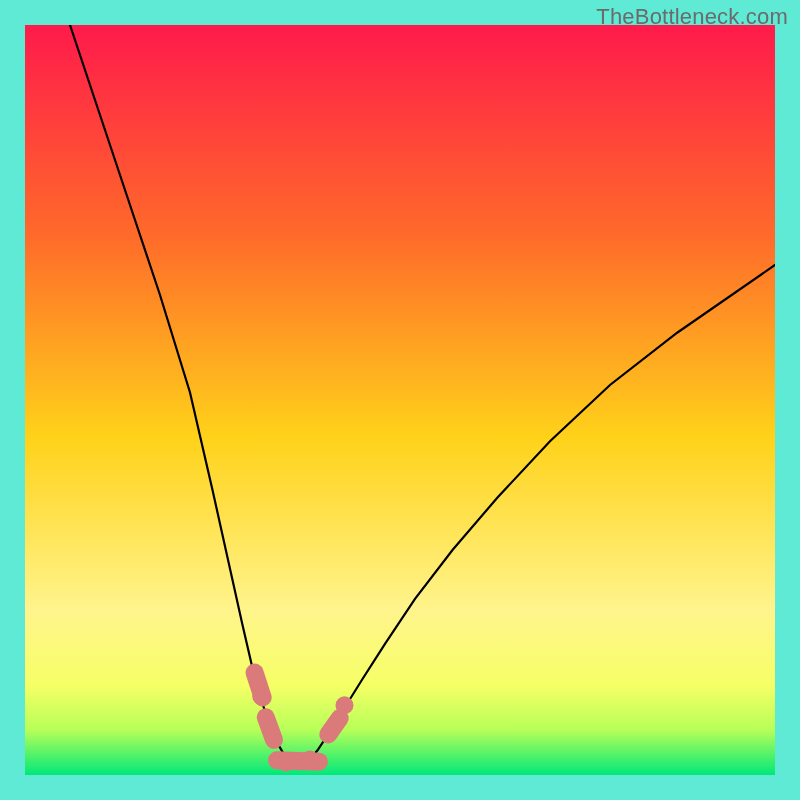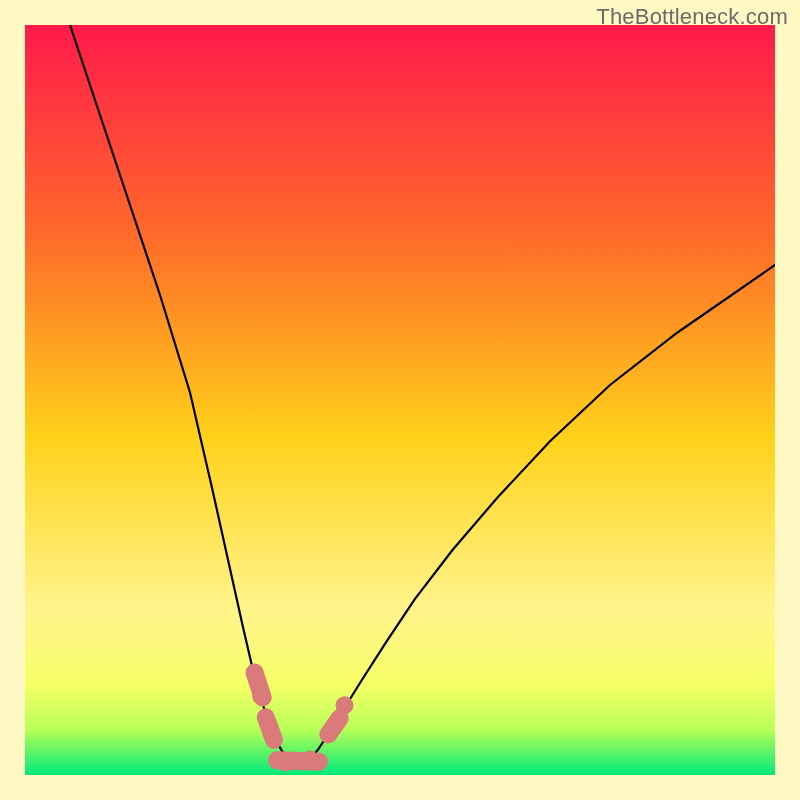--- a/index.html
+++ b/index.html
@@ -10,21 +10,21 @@
     background: #000;
     font-family: Arial, Helvetica, sans-serif;
     overflow: hidden;
   }
   .frame {
     position: absolute;
     left: 0;
     top: 0;
     width: 800px;
     height: 800px;
-    background: #fef9c3;
+    background: #5eead4;
   }
   .plot {
     position: absolute;
     left: 25px;
     top: 25px;
     width: 750px;
     height: 750px;
     overflow: hidden;
   }
   .watermark {

